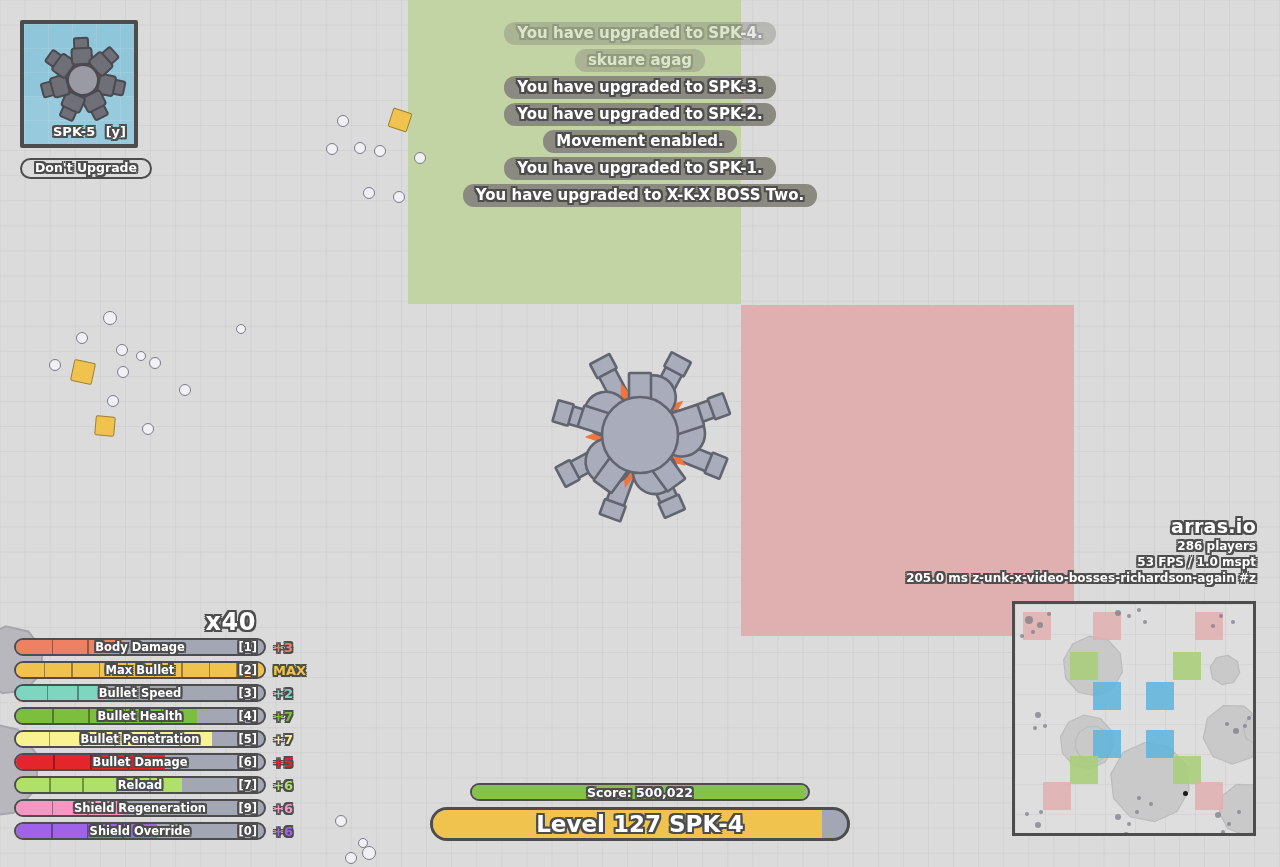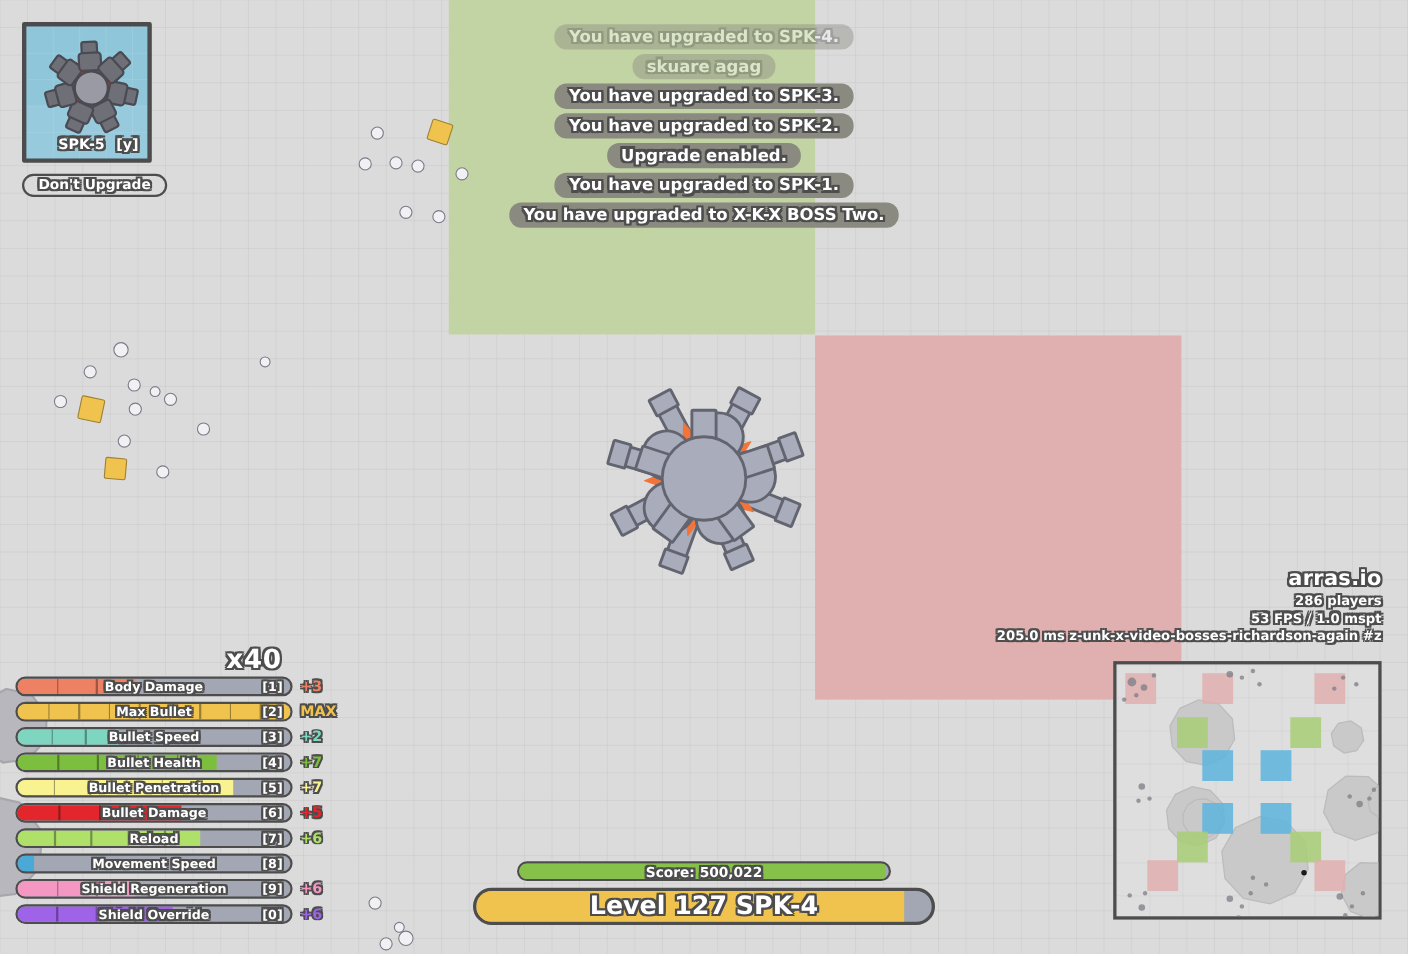--- a/index.html
+++ b/index.html
@@ -400,21 +400,21 @@
     <div id="dont-upgrade">
       <span class="gtext">Don't Upgrade</span>
     </div>
   </div>
 
   <div id="notifications">
       <div class="notif gtext fading">You have upgraded to SPK-4.</div>
       <div class="notif gtext fading">skuare agag</div>
       <div class="notif gtext">You have upgraded to SPK-3.</div>
       <div class="notif gtext">You have upgraded to SPK-2.</div>
-      <div class="notif gtext">Upgrade enabled.</div>
+      <div class="notif gtext">Movement enabled.</div>
       <div class="notif gtext">You have upgraded to SPK-1.</div>
       <div class="notif gtext">You have upgraded to X-K-X BOSS Two.</div>
     </div>
 
   <svg width="1280" height="867" style="position: absolute; left: 0px; top: 0px; pointer-events: none;">
       <path d="M42.5,650.0L41.3,673.2L25.5,690.2L2.5,693.2L-17.1,680.6L-24.0,658.3L-14.9,636.9L5.7,626.3L28.4,631.4Z" fill="#b7b7bd" stroke="#a6a6ad" stroke-width="2"></path>
       <path d="M37.9,755.8L36.2,788.6L13.9,812.7L-18.6,816.8L-46.2,799.0L-55.9,767.6L-43.2,737.4L-14.0,722.4L18.0,729.7Z" fill="#b7b7bd" stroke="#a6a6ad" stroke-width="2"></path>
     </svg>
     <div id="stats">
     <div class="gtext" id="mult">x40</div>
@@ -509,28 +509,20 @@
             <div class="ticks">
               <div class="tick" style="left: 13.4%;"></div>
               <div class="tick" style="left: 26.8%;"></div>
               <div class="tick" style="left: 40.2%;"></div>
               <div class="tick" style="left: 53.6%;"></div>
             </div>
             <div class="bar-label gtext">Reload</div>
             <div class="bar-key gtext">[7]</div>
           </div>
           <div class="plus" style="color: rgb(174, 224, 106);">+6</div>
-        </div>
-        <div class="statrow">
-          <div class="bar">
-            <div class="fill" style="background: rgb(74, 169, 214); width: 6%;"></div>
-            <div class="ticks"></div>
-            <div class="bar-label gtext">Movement Speed</div>
-            <div class="bar-key gtext">[8]</div>
-          </div>
         </div>
         <div class="statrow">
           <div class="bar">
             <div class="fill" style="background: rgb(244, 151, 195); width: 43%;"></div>
             <div class="ticks">
               <div class="tick" style="left: 14.3333%;"></div>
               <div class="tick" style="left: 28.6667%;"></div>
             </div>
             <div class="bar-label gtext">Shield Regeneration</div>
             <div class="bar-key gtext">[9]</div>

